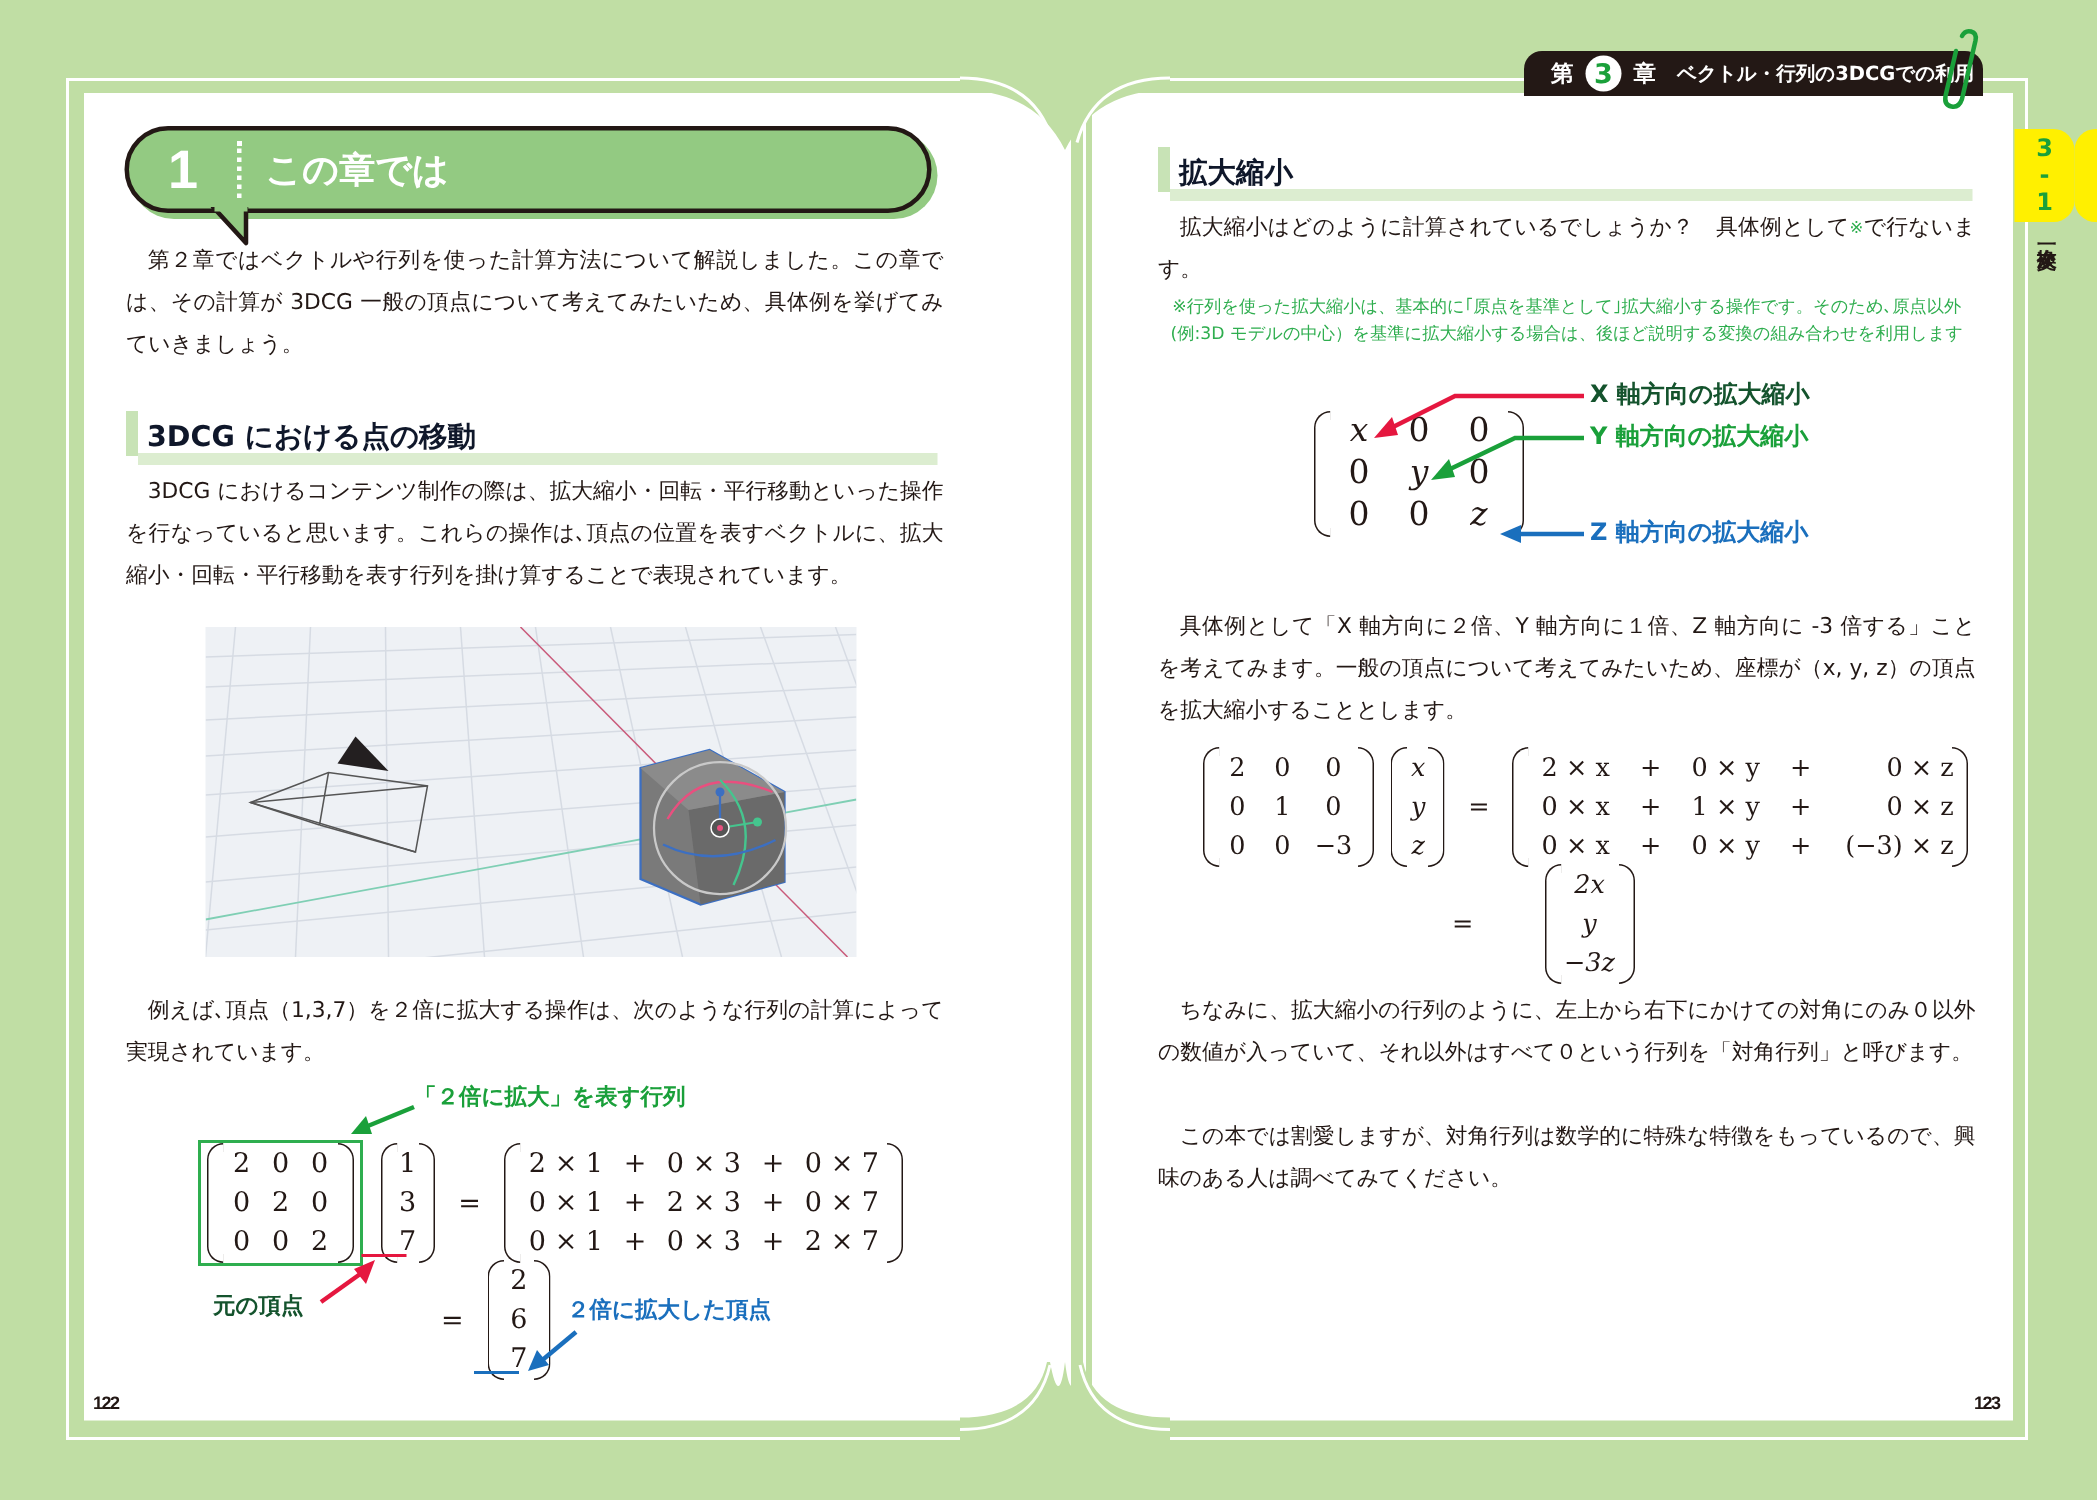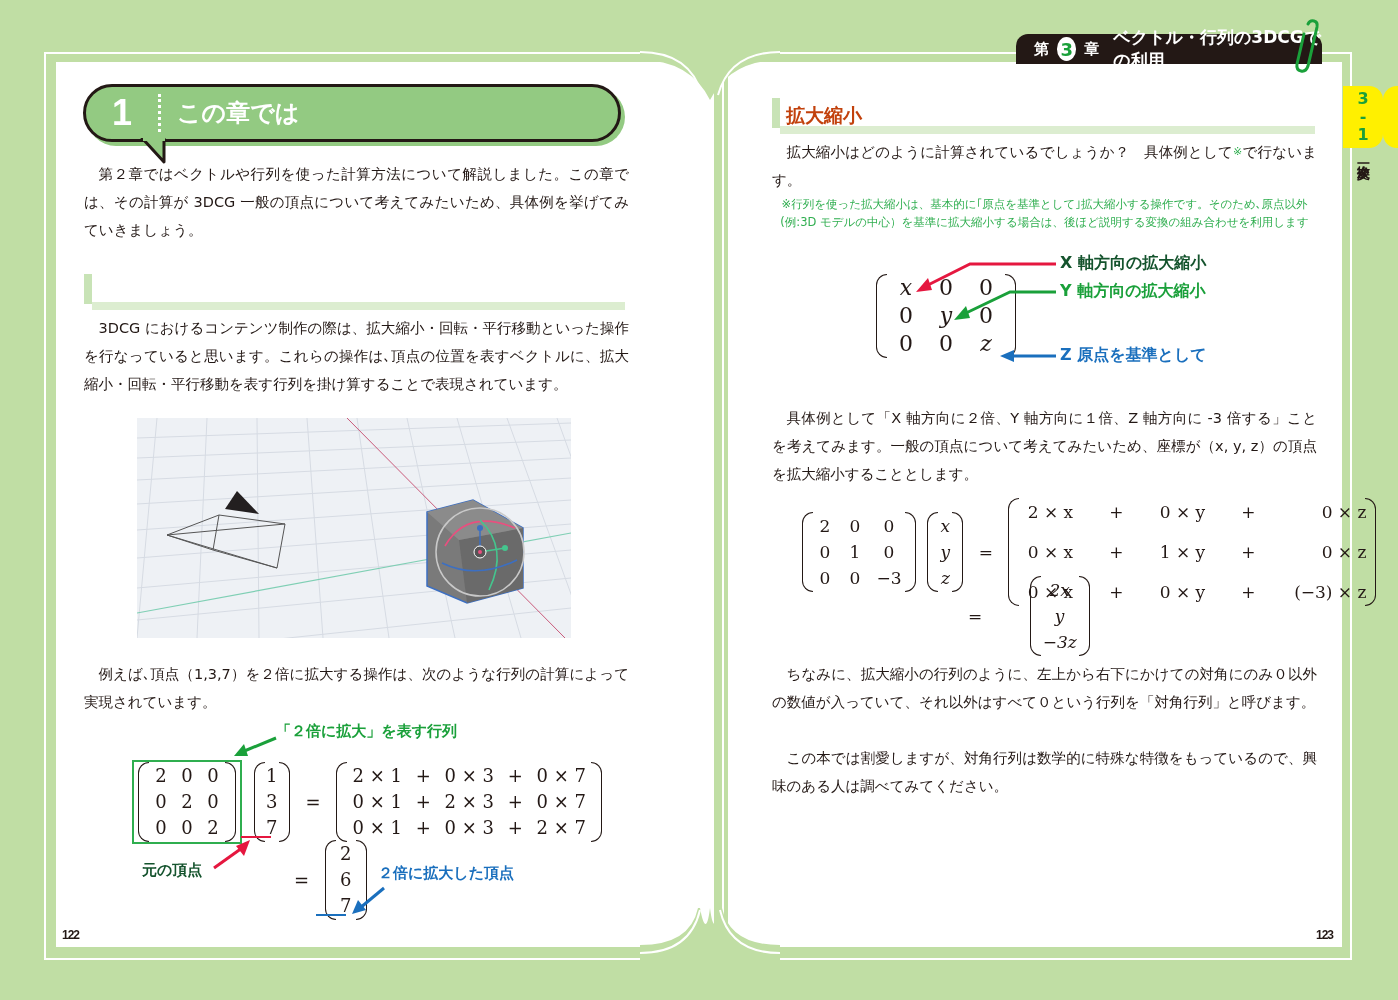--- a/index.html
+++ b/index.html
@@ -30,21 +30,21 @@
     position: absolute; left: 1016px; top: 34px; width: 306px; height: 30px;
     background: #231815; border-radius: 12px 12px 0 0;
     display: flex; align-items: center; padding-left: 18px; gap: 8px;
     color: #fff; font-weight: bold;
   }
   .chapter-header .ch-label { font-size: 15px; }
   .chapter-header .ch-num {
     width: 24px; height: 24px; border-radius: 50%; background: #fff; color: #1aa03a;
     display: flex; align-items: center; justify-content: center; font-size: 18px; font-weight: bold;
   }
-  .chapter-header .ch-title { font-size: 17px; margin-left: 6px; }
+  .chapter-header .ch-title { font-size: 13px; margin-left: 6px; }
   .paperclip { position: absolute; left: 1290px; top: 18px; width: 30px; height: 56px; }
 
   
   .side-tab {
     position: absolute; left: 1343px; top: 86px; width: 40px; height: 62px;
     background: #fff000; border-radius: 0 14px 14px 0;
     display: flex; flex-direction: column; align-items: center; justify-content: center;
     color: #1aa03a; font-weight: bold; font-size: 16px; line-height: 18px;
   }
   .side-tab-ear {
@@ -73,21 +73,21 @@
   .section-bubble .title { color: #fff; font-weight: bold; font-size: 24px; }
   .bubble-tail { position: absolute; left: 138px; top: 138px; width: 34px; height: 26px; }
 
   
   .subhead {
     position: absolute; height: 30px;
     border-left: 8px solid #c8e3b6;
     display: flex; align-items: flex-end;
   }
   .subhead .subhead-text {
-    color: #c2410c; font-weight: bold; font-size: 19px; padding-left: 6px; line-height: 26px;
+    color: #0f172a; font-weight: bold; font-size: 19px; padding-left: 6px; line-height: 26px;
     position: relative; z-index: 2;
   }
   .subhead .underbar {
     position: absolute; left: 0; right: 0; bottom: -6px; height: 8px; background: #dcedd0; z-index: 1;
   }
 
   .para {
     position: absolute; font-size: 14.5px; line-height: 28px; color: #231815;
     text-align: justify;
   }
@@ -164,20 +164,21 @@
   <span class="title">この章では</span>
 </div>
 <svg class="bubble-tail" viewBox="0 0 34 26">
   <path d="M4,0 L26,24 L26,0 Z" fill="#93ca82" stroke="#231815" stroke-width="3" stroke-linejoin="round"></path>
   <rect x="5" y="0" width="22" height="3" fill="#93ca82"></rect>
 </svg>
 
 <div class="para" style="left:84px;top:160px;width:545px;text-indent:1em;">第２章ではベクトルや行列を使った計算方法について解説しました。この章では、その計算が 3DCG 一般の頂点について考えてみたいため、具体例を挙げてみていきましょう。</div>
 
 <div class="subhead" style="left:84px;top:274px;width:541px;">
+  <span class="subhead-text">3DCG における点の移動</span>
   <span class="underbar"></span>
 </div>
 
 <div class="para" style="left:84px;top:314px;width:545px;text-indent:1em;">3DCG におけるコンテンツ制作の際は、拡大縮小・回転・平行移動といった操作を行なっていると思います。これらの操作は､頂点の位置を表すベクトルに、拡大縮小・回転・平行移動を表す行列を掛け算することで表現されています。</div>
 
 <div class="figure3d">
   <svg width="434" height="220" viewBox="0 0 434 220">
     <g stroke="#d6dbe3" stroke-width="1">
       <line x1="0" y1="20" x2="434" y2="5"></line>
         <line x1="0" y1="40" x2="434" y2="22"></line>
@@ -325,21 +326,21 @@
 <svg style="position:absolute;left:910px;top:254px;" width="150" height="116" viewBox="0 0 150 116">
   <polyline points="146,10 60,10 16,32" stroke="#e5173f" stroke-width="3" fill="none"></polyline>
   <polygon points="6,38 18,24 22,36" fill="#e5173f"></polygon>
   <polyline points="146,38 100,38 54,60" stroke="#1aa03a" stroke-width="3" fill="none"></polyline>
   <polygon points="44,66 56,52 60,64" fill="#1aa03a"></polygon>
   <line x1="146" y1="102" x2="100" y2="102" stroke="#1a6fbd" stroke-width="3"></line>
   <polygon points="90,102 104,96 104,108" fill="#1a6fbd"></polygon>
 </svg>
 <div class="anno red" style="left:1060px;top:253px;font-size:16px;">X 軸方向の拡大縮小</div>
 <div class="anno green" style="left:1060px;top:281px;font-size:16px;">Y 軸方向の拡大縮小</div>
-<div class="anno blue" style="left:1060px;top:345px;font-size:16px;">Z 原点を基準として</div>
+<div class="anno blue" style="left:1060px;top:345px;font-size:16px;">Z 軸方向の拡大縮小</div>
 
 <div class="para" style="left:772px;top:404px;width:545px;text-indent:1em;">具体例として「X 軸方向に２倍、Y 軸方向に１倍、Z 軸方向に -3 倍する」ことを考えてみます。一般の頂点について考えてみたいため、座標が（x, y, z）の頂点を拡大縮小することとします。</div>
 
 <div class="math" style="left:802px;top:500px;font-size:17px;">
   <span class="matrix" style="grid-template-columns:26px 34px 34px;">
     <span>2</span>
     <span>0</span>
     <span>0</span>
     <span>0</span>
     <span>1</span>
@@ -347,21 +348,21 @@
     <span>0</span>
     <span>0</span>
     <span>−3</span>
   </span>
   <span class="matrix mi" style="grid-template-columns:16px;margin-left:6px;">
     <span>x</span>
     <span>y</span>
     <span>z</span>
   </span>
   <span class="eq">=</span>
-  <span class="matrix" style="grid-template-columns:64px 36px 64px 36px 84px;gap:16px;">
+  <span class="matrix" style="grid-template-columns:64px 36px 64px 36px 84px;">
     <span>2 × x</span>
     <span>+</span>
     <span>0 × y</span>
     <span>+</span>
     <span style="text-align:right;">0 × z</span>
     <span>0 × x</span>
     <span>+</span>
     <span>1 × y</span>
     <span>+</span>
     <span style="text-align:right;">0 × z</span>

